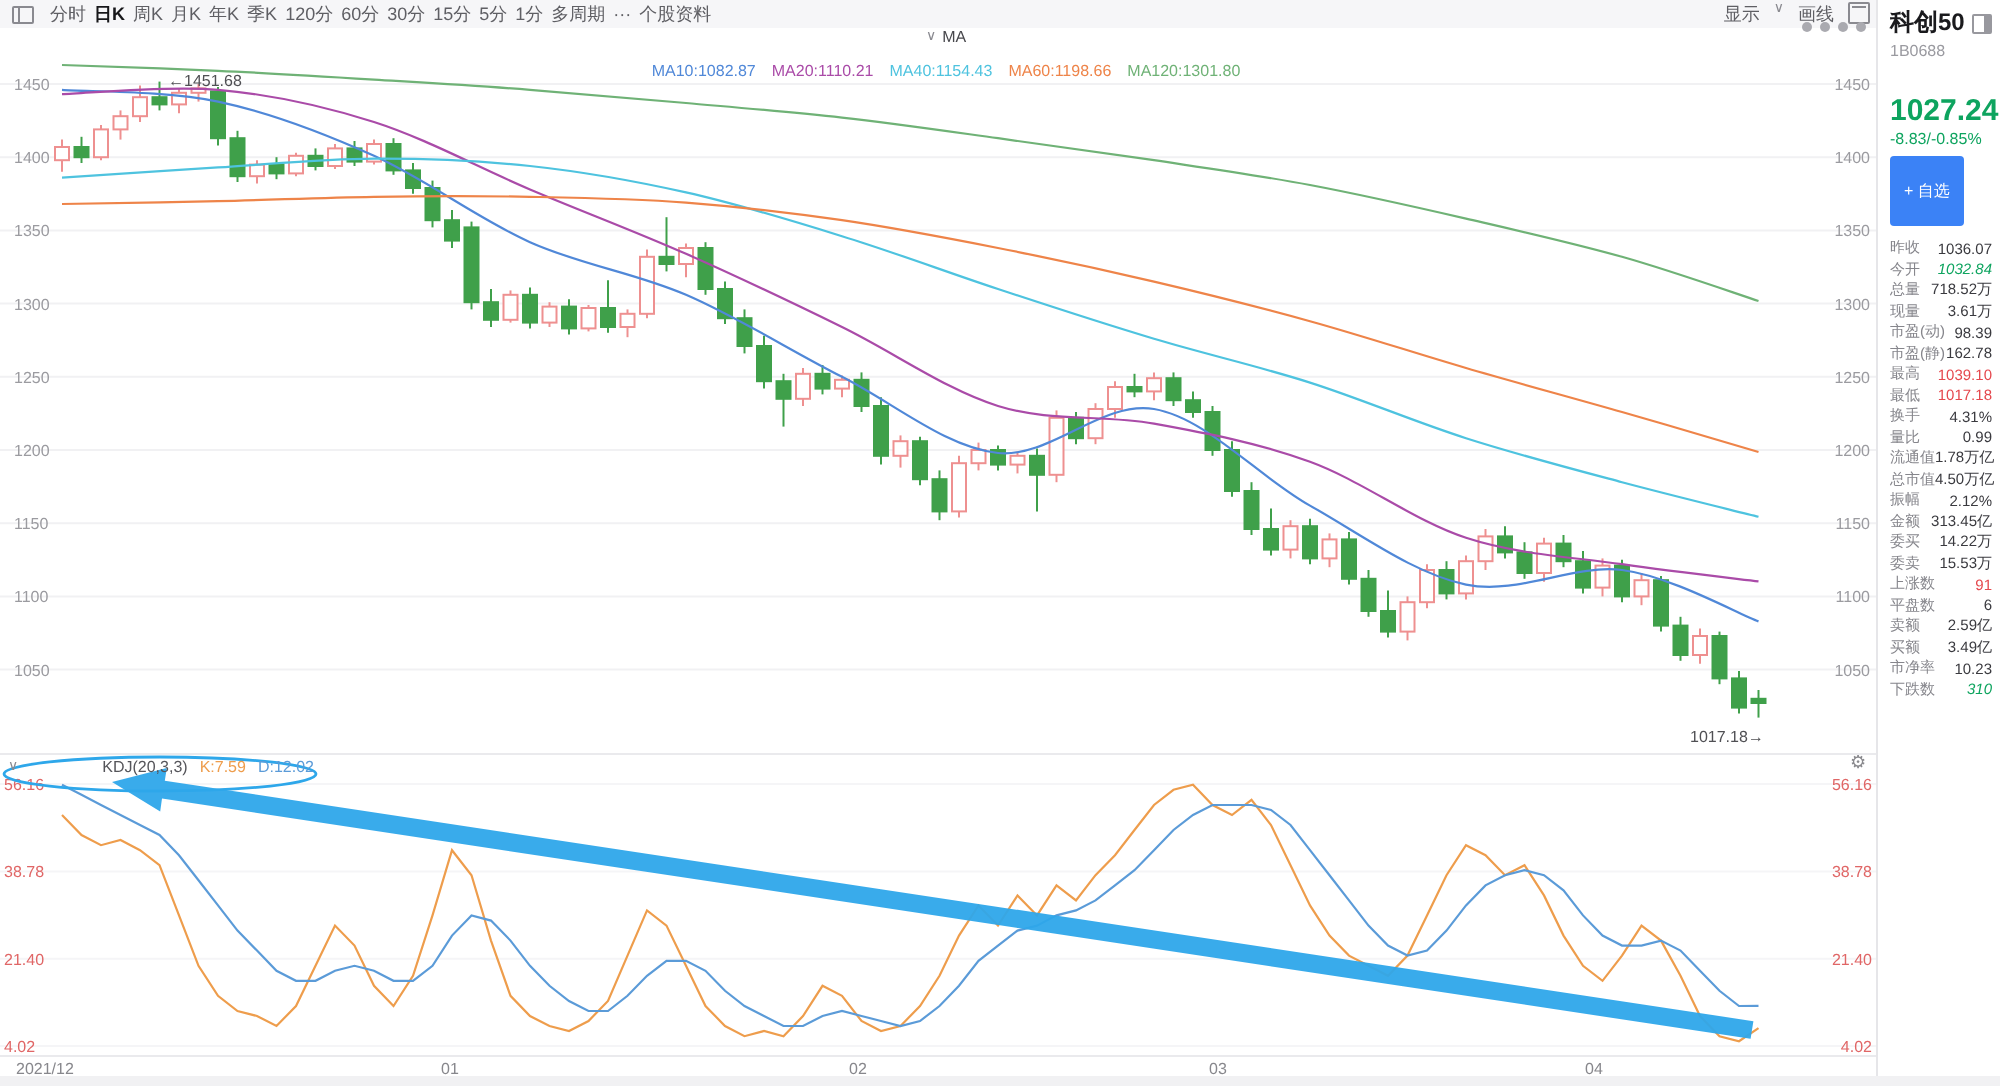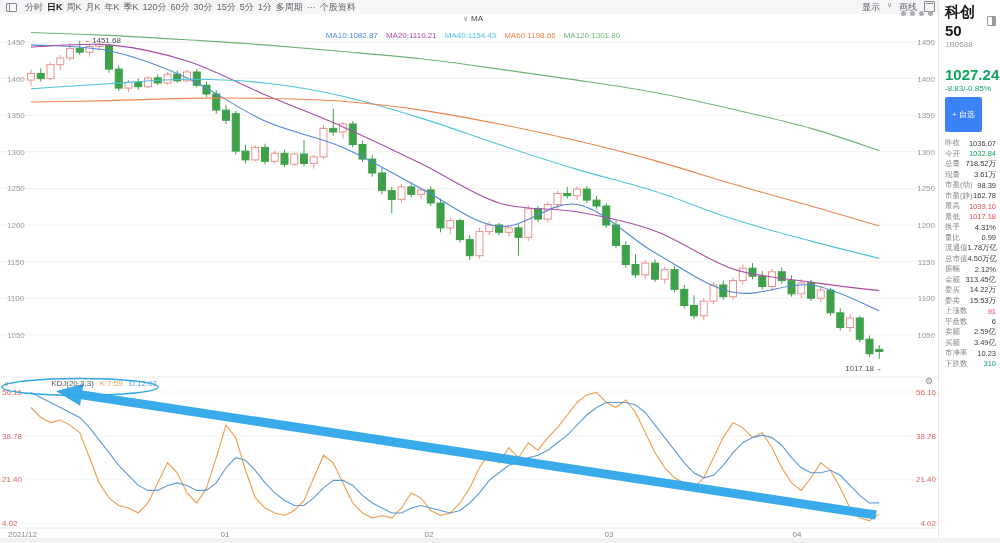--- a/index.html
+++ b/index.html
@@ -32,35 +32,35 @@
   .kdj-title{color:#55555a;padding-left:36px;}
   .kdj-k{color:#ee9d4c;}
   .kdj-d{color:#5b9bd8;}
   
   .anno{position:absolute;z-index:4;font-size:8px;color:#505054;white-space:nowrap;}
   
   .sidebar{position:absolute;left:938px;top:0;width:62px;height:543px;background:#fff;
            border-left:1px solid #e6e6e9;z-index:3;box-sizing:border-box;}
   .quote{padding:3px 4px 0 6px;}
   .quote-name-row{display:flex;align-items:center;justify-content:space-between;}
-  .quote-name{font-size:15px;font-weight:bold;color:#1a1a1d;}
+  .quote-name{font-size:12px;font-weight:bold;color:#1a1a1d;}
   .collapse-icon{width:8px;height:8px;border:1px solid #98989e;border-radius:1px;position:relative;}
   .collapse-icon:before{content:"";position:absolute;right:0;top:0;bottom:0;width:3px;background:#98989e;}
   .quote-code{font-size:8px;color:#9a9aa0;margin-top:1px;}
   .quote-price{font-size:15px;font-weight:bold;color:#0ea45f;margin-top:17px;}
   .quote-change{font-size:8px;color:#0ea45f;margin-top:1px;}
   .watch-btn{display:inline-block;background:#3b82f6;color:#fff;font-size:8px;
              padding:12px 7px;border-radius:2px;margin-top:4px;cursor:default;}
   .stats{margin-top:6px;}
   .stat-row{display:flex;justify-content:space-between;align-items:center;height:10.5px;
             padding:0 4px 0 6px;font-size:7.5px;}
   .stat-label{color:#86868c;white-space:nowrap;}
   .stat-value{color:#3a3a3f;white-space:nowrap;}
   .stat-value.up{color:#e5484d;}
-  .stat-value.down{color:#0ea45f;}
+  .stat-value.down{color:#0ea45f;font-style:italic;}
   
   .bottom-strip{position:absolute;left:0;top:538px;width:1000px;height:5px;background:#f1f1f3;z-index:5;}
 </style>
 </head>
 <body>
 
 <div class="app">
 
   <div class="topbar">
     <div class="panel-icon"></div>

